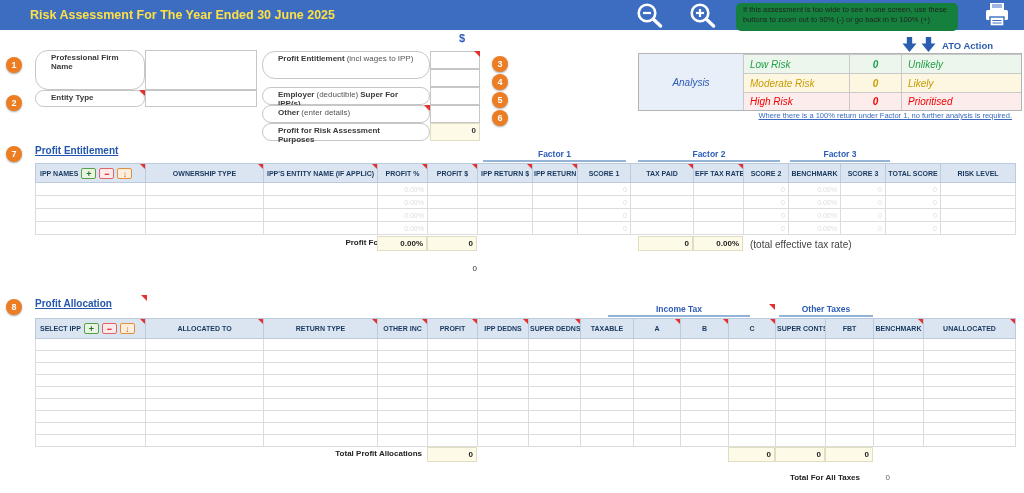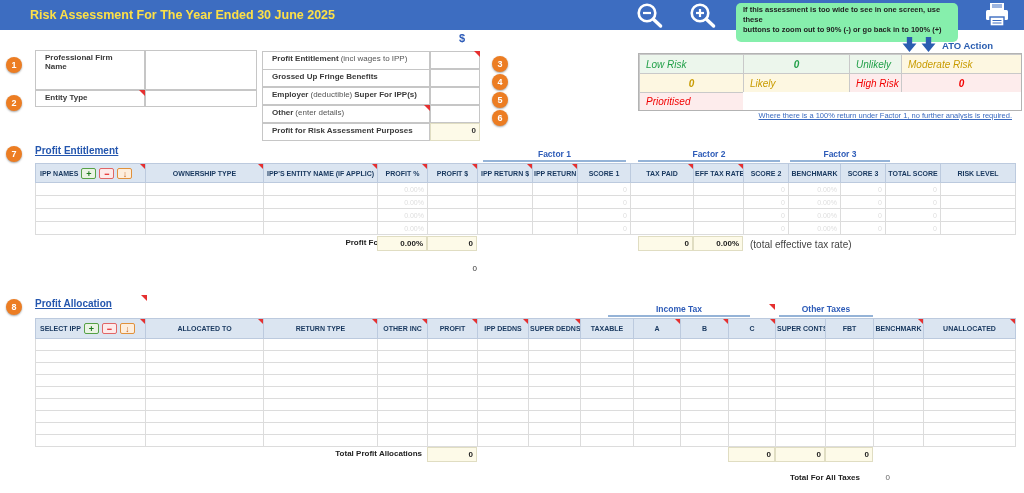--- a/index.html
+++ b/index.html
@@ -3,29 +3,29 @@
 <meta charset="utf-8">
 <style>
   * { margin:0; padding:0; box-sizing:border-box; }
   body { background:#fff; font-family:"Liberation Sans", sans-serif; }
   .sheet { position:relative; width:1024px; height:493px; background:#ffffff; overflow:hidden; }
 
   
   .topbar { position:absolute; left:0; top:0; width:1024px; height:30px; background:#3d6dc1; }
   .topbar .title { position:absolute; left:30px; top:0; line-height:30px; color:#fde047; font-size:12.5px; font-weight:bold; }
   .iconbtn { position:absolute; top:2px; cursor:pointer; }
-  .notebox { position:absolute; left:736px; top:3px; width:222px; height:39px; background:#86efac; border-radius:5px;
-             font-size:7.5px; font-weight:bold; color:#222; line-height:1.35; padding:2px 7px; }
+  .notebox { position:absolute; left:736px; top:3px; width:222px; height:28px; background:#15803d; border-radius:5px;
+             font-size:7.5px; font-weight:normal; color:#222; line-height:1.35; padding:2px 7px; }
 
   
   .dollar { position:absolute; left:448px; top:32px; width:28px; text-align:center; color:#2e5cb8; font-weight:bold; font-size:11px; }
 
   
   .cell { position:absolute; border:1px solid #c6c6c6; background:#fff; font-size:8px; color:#333; }
-  .cell.lbl { padding:2px 9px; font-weight:bold; color:#3a3a3a; }
+  .cell.lbl { padding:2px 15px; font-weight:bold; color:#3a3a3a;border-radius:13px; }
   .cell .nrm { font-weight:normal; color:#555; }
   .cell .b2 { margin-left:2px; }
   .cell .nrm { margin-left:2px; }
   .val { text-align:right; padding:2px 3px; font-weight:bold; }
   .yellow { background:#fdfae8; border:1px solid #e0ddc2; }
 
   
   .badge { position:absolute; width:16px; height:16px; border-radius:50%; background:#ec7d23; color:#fff;
            font-size:9px; font-weight:bold; display:flex; align-items:center; justify-content:center;
            box-shadow:0 1px 2px rgba(0,0,0,.35); }
@@ -125,23 +125,20 @@
   <div class="cell lbl" style="left:35px; top:50px; width:110px; height:40px;">Professional Firm Name</div>
   <div class="cell" style="left:145px; top:50px; width:112px; height:40px;"></div>
   <div class="cell lbl" style="left:35px; top:90px; width:110px; height:17px;">Entity Type</div>
   <div class="cell" style="left:145px; top:90px; width:112px; height:17px;"></div>
 
   <div class="cell lbl" style="left:262px; top:51px; width:168px; height:28px;">
     <span>Profit Entitlement</span><span class="nrm">(incl wages to IPP)</span><span class="b2"></span>
   </div>
   <div class="cell val" style="left:430px; top:51px; width:50px; height:18px;"></div>
 
-  <div class="cell lbl" style="left:262px; top:69px; width:168px; height:18px;">
-    <span>Grossed Up Fringe Benefits</span><span class="nrm"></span>
-  </div>
   <div class="cell val" style="left:430px; top:69px; width:50px; height:18px;"></div>
 
   <div class="cell lbl" style="left:262px; top:87px; width:168px; height:18px;">
     <span>Employer</span><span class="nrm">(deductible)</span><span class="b2">Super For IPP(s)</span>
   </div>
   <div class="cell val" style="left:430px; top:87px; width:50px; height:18px;"></div>
 
   <div class="cell lbl" style="left:262px; top:105px; width:168px; height:18px;">
     <span>Other</span><span class="nrm">(enter details)</span>
   </div>
@@ -168,20 +165,21 @@
     <svg width="15" height="15" viewBox="0 0 13 14">
         <path d="M4 0h5v6h4l-6.5 8L0 6h4z" fill="#2a5db0"></path>
       </svg>
     <svg width="15" height="15" viewBox="0 0 13 14">
         <path d="M4 0h5v6h4l-6.5 8L0 6h4z" fill="#2a5db0"></path>
       </svg>
   </span>
   <div class="ato-label">ATO Action</div>
 
   <div class="analysis">
+    <div class="an-title">Analysis</div>
     <div class="an-level row-low">Low Risk</div>
     <div class="an-count row-low">0</div>
     <div class="an-action row-low">Unlikely</div>
     <div class="an-level row-mod">Moderate Risk</div>
     <div class="an-count row-mod">0</div>
     <div class="an-action row-mod">Likely</div>
     <div class="an-level row-high">High Risk</div>
     <div class="an-count row-high">0</div>
     <div class="an-action row-high">Prioritised</div>
   </div>

